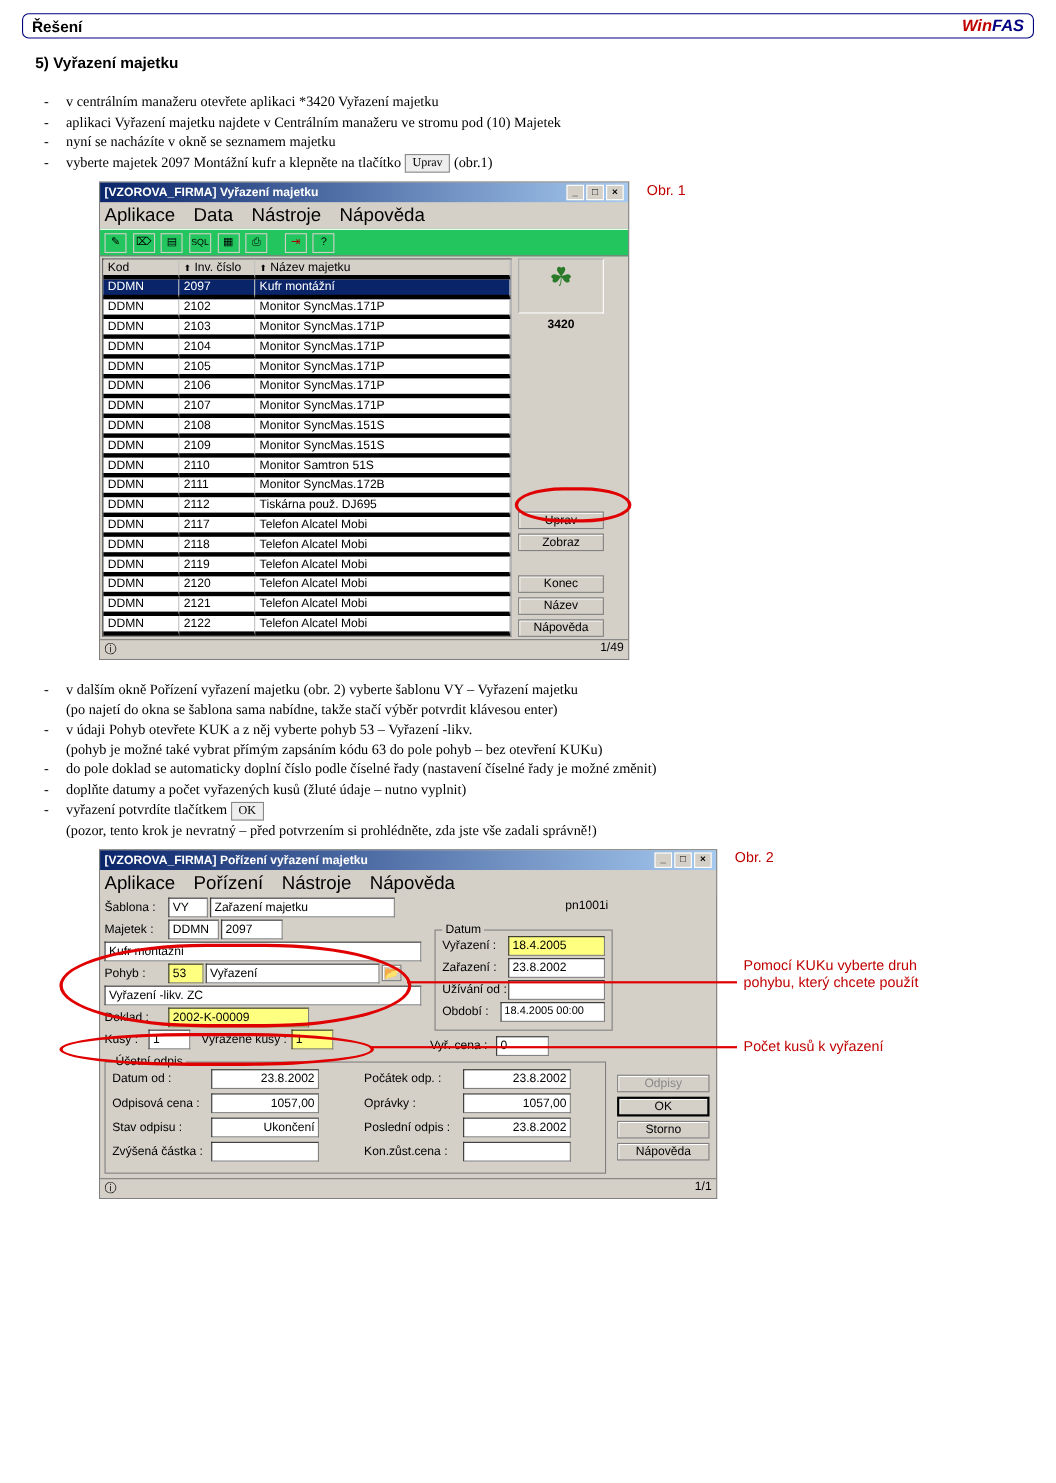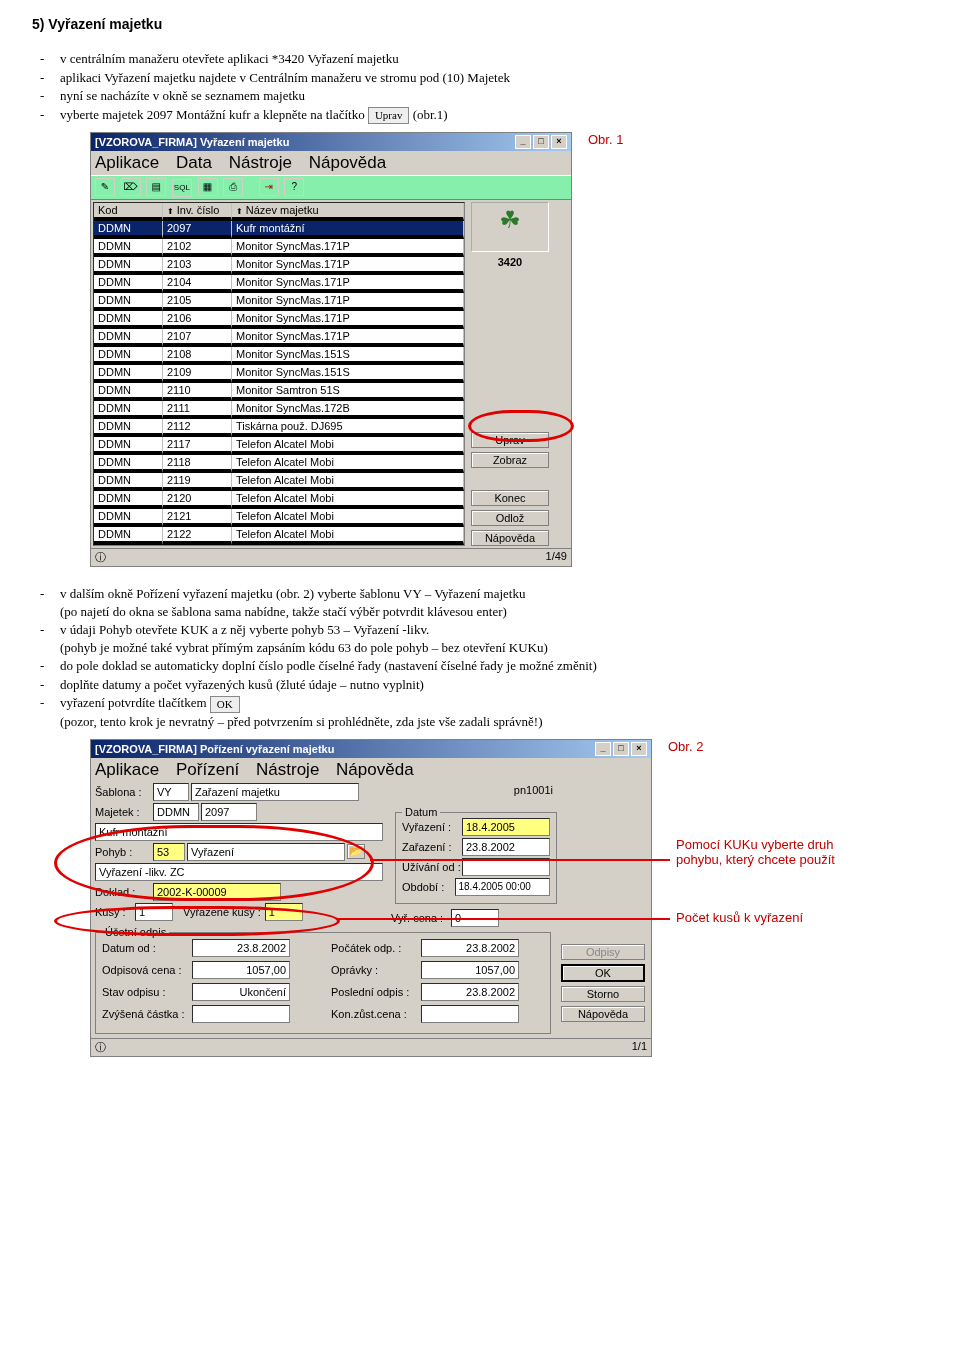--- a/index.html
+++ b/index.html
@@ -104,21 +104,21 @@
     line-height: 10px;
     text-align: center;
   }
   .menubar {
     background: #d4d0c8;
     padding: 2px 4px;
     font-size: 17px;
   }
   .menubar span { margin-right: 12px; }
   .toolbar {
-    background: #86efac;
+    background: #22c55e;
     padding: 2px 4px;
     border-top: 1px solid #fff;
     border-bottom: 1px solid #808080;
   }
   .toolbar .ico {
     display: inline-block;
     width: 18px;
     height: 16px;
     border: 1px solid #d4d0c8;
     text-align: center;
@@ -237,20 +237,26 @@
     position: absolute;
   }
   .fig-wrap { position: relative; padding-left: 70px; }
   .fig2-wrap { position: relative; padding-left: 70px; margin-top:4px; }
 </style>
 </head>
 <body>
 
 <div class="page">
 
+  <div class="header-box">
+    <span class="left">Řešení</span>
+    <span class="brand">
+      <span class="w">Win</span><span class="rest">FAS</span>
+    </span>
+  </div>
 
   <div class="section-title">5) Vyřazení majetku</div>
   <ul class="bullets">
     <li>v centrálním manažeru otevřete aplikaci *3420 Vyřazení majetku</li>
     <li>aplikaci Vyřazení majetku najdete v Centrálním manažeru ve stromu pod (10) Majetek</li>
     <li>nyní se nacházíte v okně se seznamem majetku</li>
     <li>
       <span>vyberte majetek 2097 Montážní kufr a klepněte na tlačítko</span>
       <span class="btn-inline">Uprav</span>
       <span> (obr.1)</span>
@@ -384,21 +390,21 @@
             </div>
         </div>
         <div class="sidepanel">
           <div class="side-icon">☘</div>
           <div class="side-text">3420</div>
           <div style="flex:1"></div>
           <div class="wbtn">Uprav</div>
           <div class="wbtn">Zobraz</div>
           <div style="height:14px;"></div>
           <div class="wbtn">Konec</div>
-          <div class="wbtn">Odlož</div>
+          <div class="wbtn">Název</div>
           <div class="wbtn">Nápověda</div>
         </div>
       </div>
       <div class="statusbar">
         <span>ⓘ</span>
         <span>1/49</span>
       </div>
     </div>
     <span class="fig-label" style="position:absolute; left:560px; top:0;">Obr. 1</span>
     <div class="red-ellipse" style="left:448px; top:278px; width:100px; height:26px;"></div>

